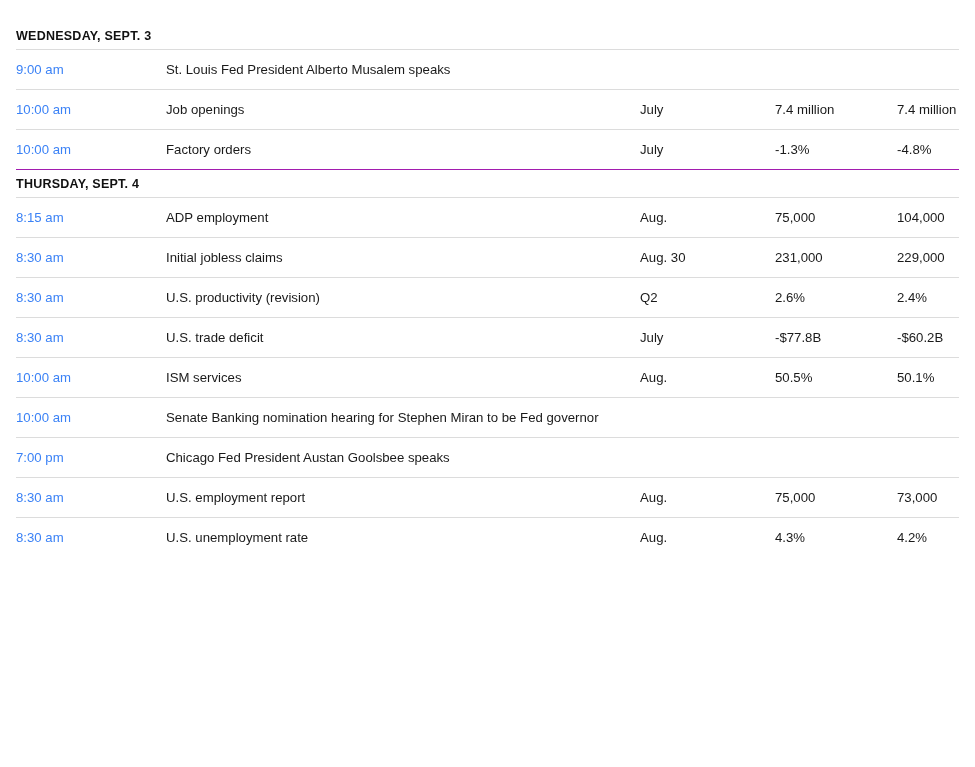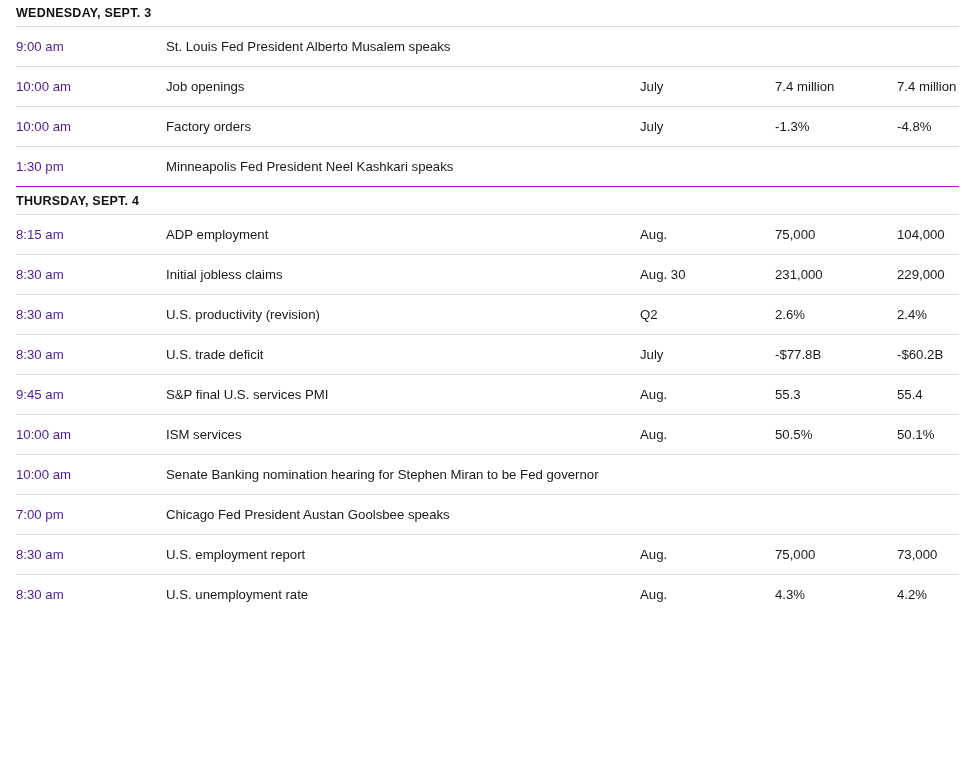--- a/index.html
+++ b/index.html
@@ -11,20 +11,21 @@
     width: 975px;
     height: 767px;
     font-family: "Liberation Sans", sans-serif;
     color: #1a1a1a;
     overflow: hidden;
   }
   .calendar {
     width: 873px;
     box-sizing: border-box;
     padding: 0 16px;
+    margin-top: 23px;
   }
   .cal-table {
     width: 100%;
     border-collapse: collapse;
     table-layout: fixed;
   }
   .cal-table td {
     padding: 0;
     vertical-align: middle;
   }
@@ -50,21 +51,21 @@
     padding-top: 6px;
   }
   tr.item-row td {
     border-top: 1px solid #dcdcdc;
     height: 39px;
     font-size: 13.2px;
     color: #1a1a1a;
     line-height: 1.3;
   }
   tr.item-row td.time {
-    color: #4c1d95;
+    color: #3b82f6;
   }
   tr.item-row td.event {
     padding-right: 8px;
   }
   tr.item-row td.period,
   tr.item-row td.actual,
   tr.item-row td.forecast {
     color: #1a1a1a;
   }
   .clip {
@@ -102,27 +103,20 @@
           <td class="actual clip">7.4 million</td>
           <td class="forecast clip">7.4 million</td>
         </tr>
         <tr class="item-row">
           <td class="time clip">10:00 am</td>
           <td class="event clip">Factory orders</td>
           <td class="period clip">July</td>
           <td class="actual clip">-1.3%</td>
           <td class="forecast clip">-4.8%</td>
         </tr>
-        <tr class="item-row">
-          <td class="time clip">1:30 pm</td>
-          <td class="event clip">Minneapolis Fed President Neel Kashkari speaks</td>
-          <td class="period clip"></td>
-          <td class="actual clip"></td>
-          <td class="forecast clip"></td>
-        </tr>
         <tr class="day-row">
           <td colspan="5">THURSDAY, SEPT. 4</td>
         </tr>
         <tr class="item-row">
           <td class="time clip">8:15 am</td>
           <td class="event clip">ADP employment</td>
           <td class="period clip">Aug.</td>
           <td class="actual clip">75,000</td>
           <td class="forecast clip">104,000</td>
         </tr>
@@ -139,27 +133,20 @@
           <td class="period clip">Q2</td>
           <td class="actual clip">2.6%</td>
           <td class="forecast clip">2.4%</td>
         </tr>
         <tr class="item-row">
           <td class="time clip">8:30 am</td>
           <td class="event clip">U.S. trade deficit</td>
           <td class="period clip">July</td>
           <td class="actual clip">-$77.8B</td>
           <td class="forecast clip">-$60.2B</td>
-        </tr>
-        <tr class="item-row">
-          <td class="time clip">9:45 am</td>
-          <td class="event clip">S&amp;P final U.S. services PMI</td>
-          <td class="period clip">Aug.</td>
-          <td class="actual clip">55.3</td>
-          <td class="forecast clip">55.4</td>
         </tr>
         <tr class="item-row">
           <td class="time clip">10:00 am</td>
           <td class="event clip">ISM services</td>
           <td class="period clip">Aug.</td>
           <td class="actual clip">50.5%</td>
           <td class="forecast clip">50.1%</td>
         </tr>
         <tr class="item-row">
           <td class="time clip">10:00 am</td>

